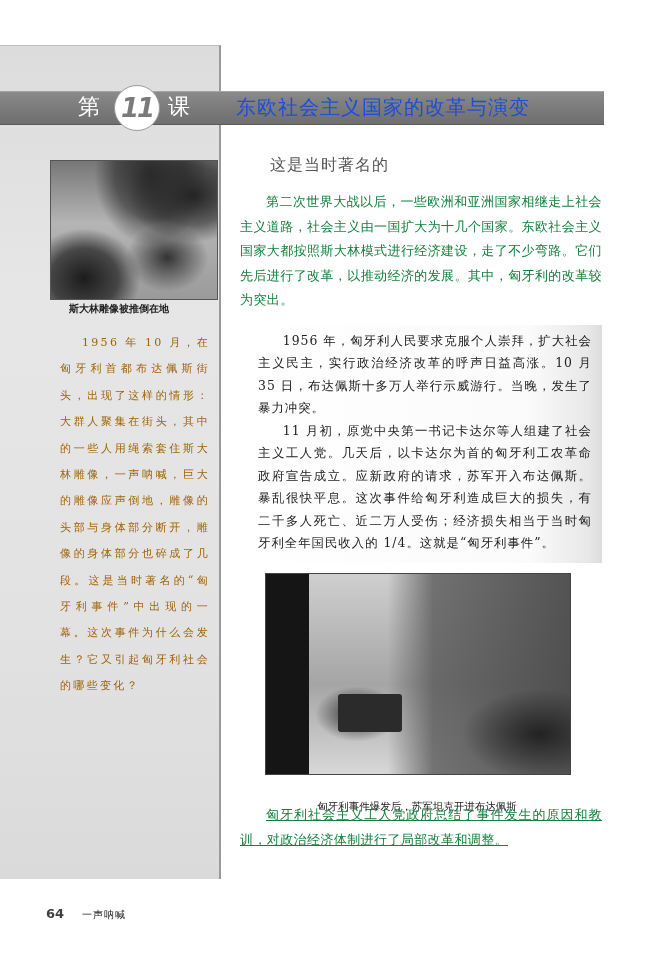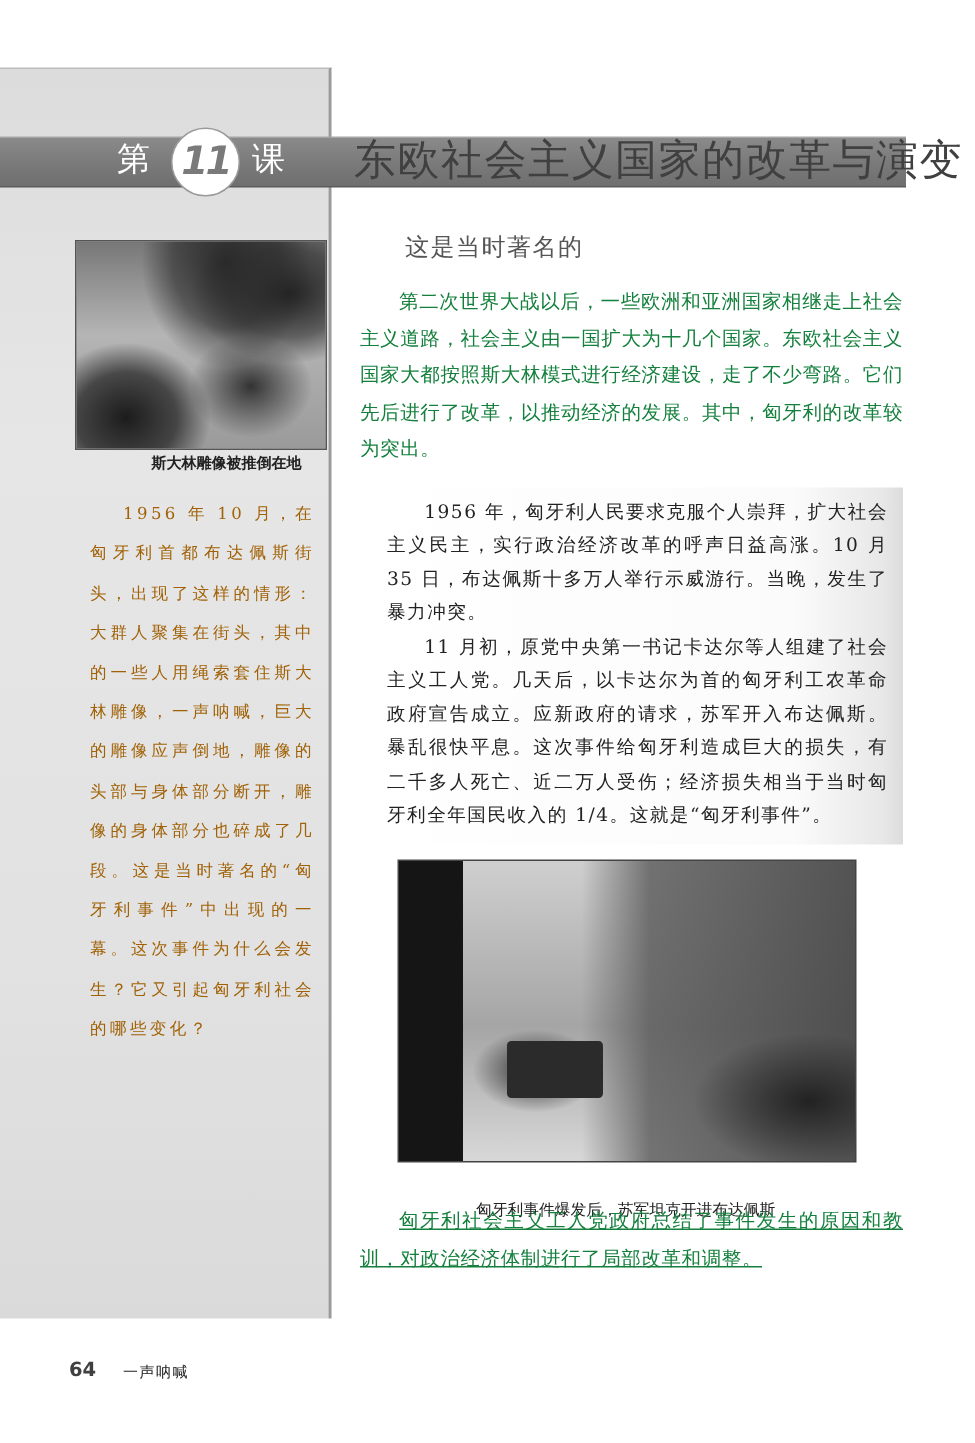--- a/index.html
+++ b/index.html
@@ -27,34 +27,34 @@
     .lesson-di { left: 78px; }
     .lesson-ke { left: 168px; }
     .lesson-num {
       position: absolute; left: 114px; top: 85px; width: 44px; height: 44px;
       border-radius: 50%; background: #ffffff; border: 1px solid #9a9a9a;
       color: #7a7a7a; font-family: "DejaVu Sans", sans-serif; font-style: italic; font-weight: bold;
       font-size: 26px; line-height: 44px; text-align: center; letter-spacing: -2px;
     }
     .lesson-title {
       position: absolute; left: 236px; top: 92px; height: 30px; line-height: 30px;
-      color: #404040; font-family: "DejaVu Sans", sans-serif; font-size: 28px; letter-spacing: 1px;
+      color: #1d4ed8; font-family: "DejaVu Sans", sans-serif; font-size: 20px; letter-spacing: 1px;
     }
     .photo1 {
       position: absolute; left: 50px; top: 160px; width: 166px; height: 138px;
       background:
         radial-gradient(ellipse at 20% 85%, #1c1c1c 0%, rgba(30,30,30,0.7) 18%, transparent 30%),
         radial-gradient(ellipse at 60% 10%, #2a2a2a 0%, rgba(40,40,40,0.6) 25%, transparent 40%),
         radial-gradient(ellipse at 85% 25%, #222 0%, rgba(40,40,40,0.6) 20%, transparent 32%),
         radial-gradient(ellipse at 70% 70%, #333 0%, transparent 25%),
         linear-gradient(180deg, #777 0%, #b5b5b5 45%, #9a9a9a 100%);
       border: 1px solid #555;
     }
     .caption1 {
-      position: absolute; left: 68px; top: 302px; width: 166px; text-align: center;
+      position: absolute; left: 36px; top: 302px; width: 166px; text-align: center;
       font-size: 10px; font-weight: bold; color: #222;
     }
     .side-text {
       position: absolute; left: 60px; top: 330px; width: 150px;
       font-size: 11px; line-height: 26.4px; letter-spacing: 2.3px; text-align: justify; color: #a16207;
     }
     .section-title {
       position: absolute; left: 270px; top: 155px;
       font-family: "DejaVu Sans", sans-serif; font-size: 16px; color: #555; letter-spacing: 1px;
     }

